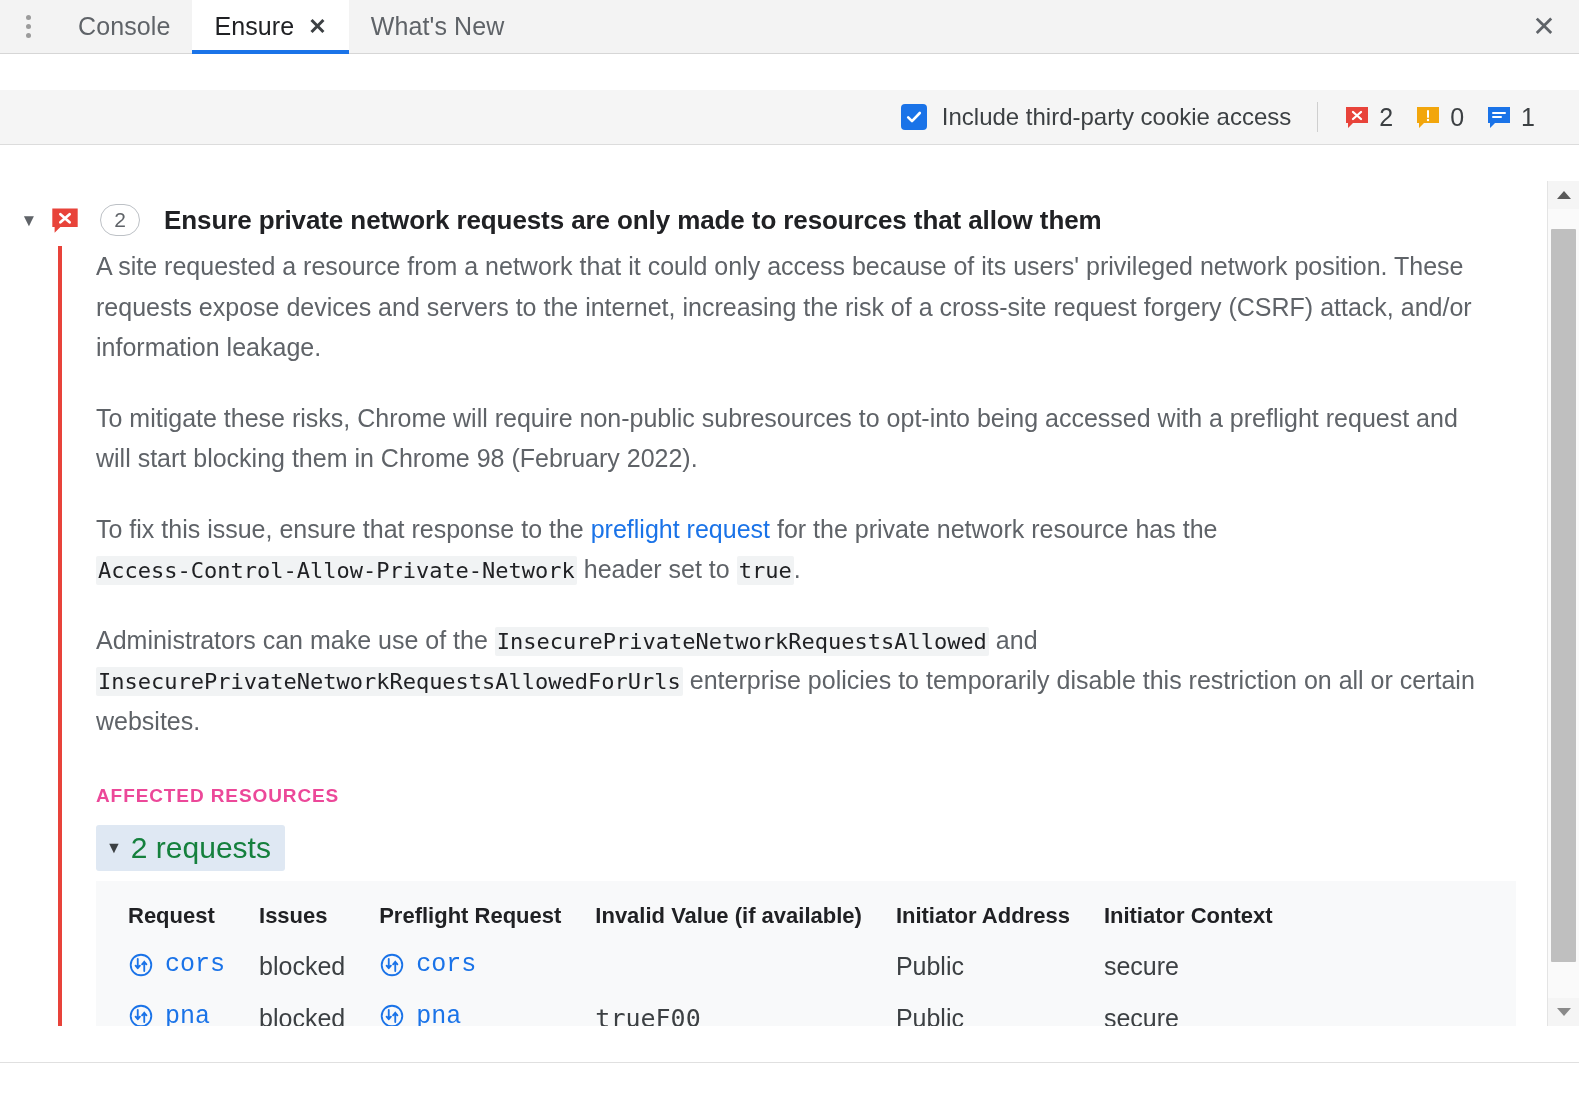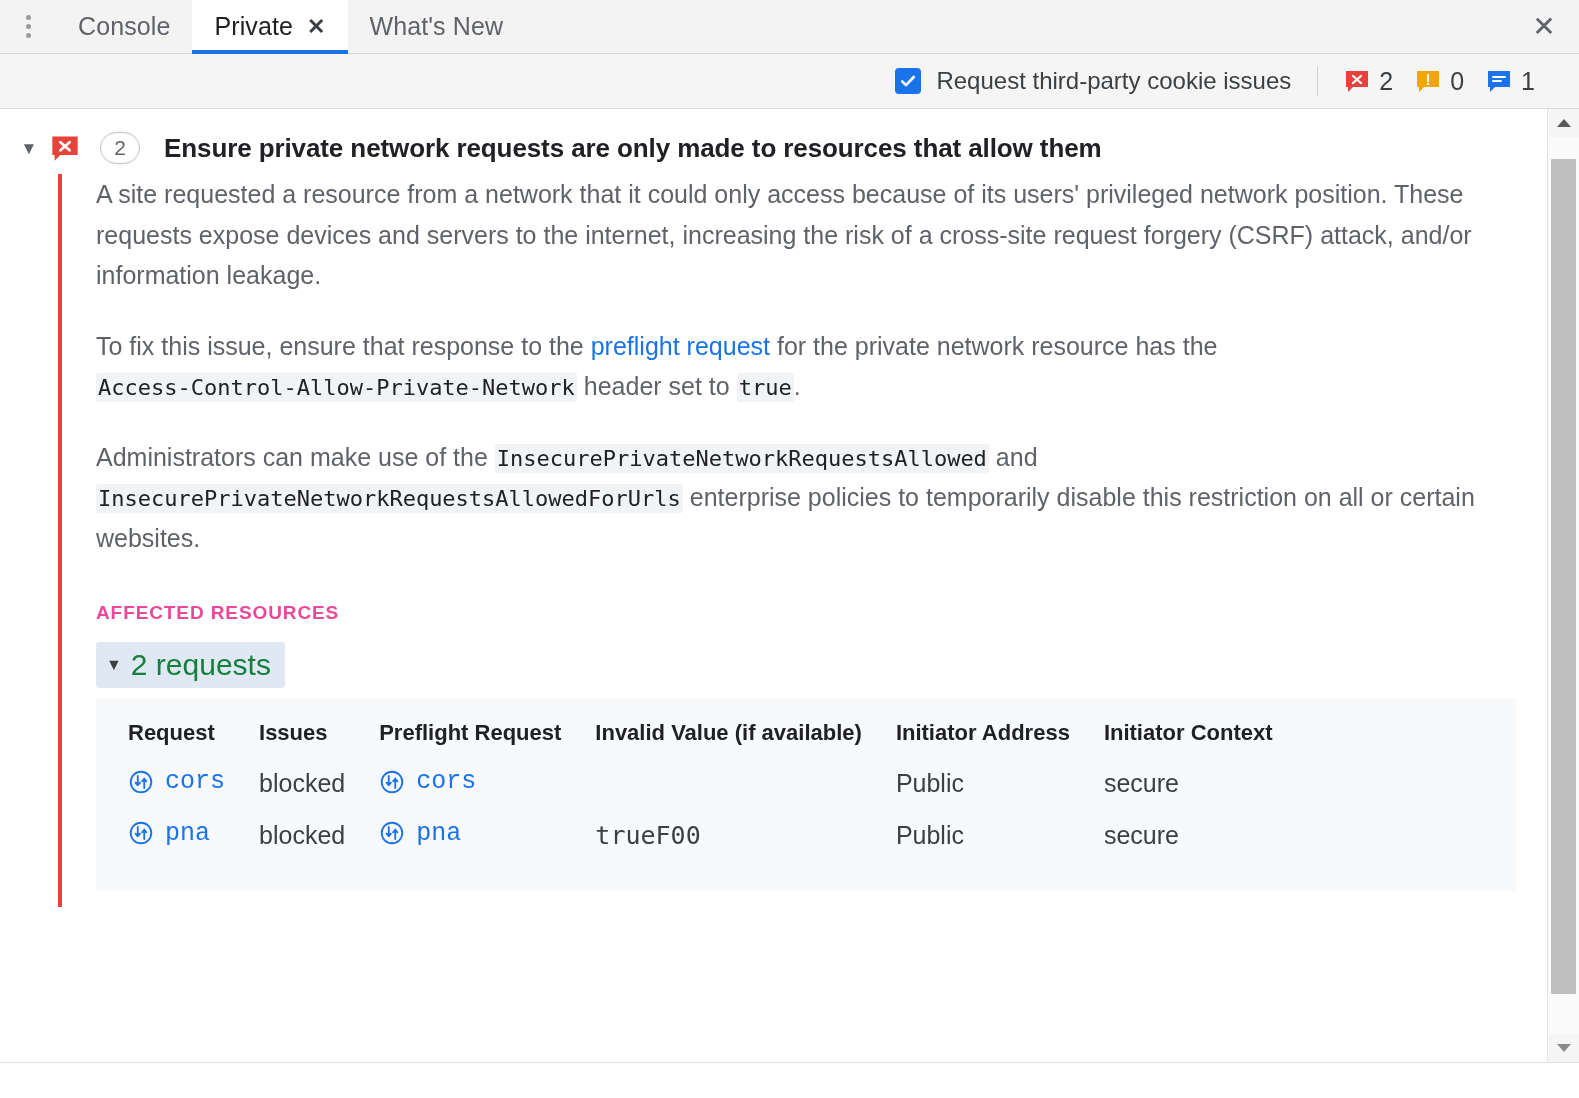--- a/index.html
+++ b/index.html
@@ -12,20 +12,21 @@
     -webkit-font-smoothing: antialiased;
   }
 
   #app {
     width: 1579px;
     height: 1098px;
     position: relative;
     display: flex;
     flex-direction: column;
     background: #ffffff;
+    gap: 36px;
   }
 
   
   .tabbar {
     height: 54px;
     min-height: 54px;
     background: #f3f3f3;
     border-bottom: 1px solid #d6d6d6;
     display: flex;
     align-items: stretch;
@@ -388,40 +389,40 @@
         <i></i>
           <i></i>
           <i></i>
       </span>
     </div>
     <div class="tabs">
       <div class="tab">
         <span>Console</span>
       </div>
       <div class="tab active">
-        <span>Private</span>
+        <span>Ensure</span>
         <span class="tabclose">✕</span>
       </div>
       <div class="tab">
         <span>What's New</span>
       </div>
     </div>
     <div class="panel-close">
       <span>✕</span>
     </div>
   </div>
 
   <div class="toolbar">
     <div class="cookie-filter">
       <span class="cbox">
         <svg width="18" height="18" viewBox="0 0 18 18" aria-hidden="true">
           <path d="M3.2 9.3 L7 13.1 L14.8 5.0" fill="none" stroke="#ffffff" stroke-width="2.6" stroke-linecap="round" stroke-linejoin="round"></path>
         </svg>
       </span>
-      <span class="lbl">Request third-party cookie issues</span>
+      <span class="lbl">Include third-party cookie access</span>
     </div>
 
     <div class="tb-sep"></div>
 
     <div class="counts">
       <div class="count-group">
         <svg class="badge-ico" width="26" height="26" viewBox="0 0 26 26">
           <path d="M2 3 h22 v16 h-15 l-5 5 v-5 h-2 z" fill="#e8433a" rx="2"></path>
           <path d="M9 8 L17 15 M17 8 L9 15" stroke="#ffffff" stroke-width="2.3" stroke-linecap="round"></path>
         </svg>
@@ -455,20 +456,21 @@
           <path d="M9 8 L17 15 M17 8 L9 15" stroke="#ffffff" stroke-width="2.4" stroke-linecap="round"></path>
         </svg>
         <span class="count-pill">2</span>
         <span class="issue-title">Ensure private network requests are only made to resources that allow them</span>
       </div>
 
       <div class="issue-body">
 
         <p class="para">A site requested a resource from a network that it could only access because of its users' privileged network position. These requests expose devices and servers to the internet, increasing the risk of a cross-site request forgery (CSRF) attack, and/or information leakage.</p>
 
+        <p class="para">To mitigate these risks, Chrome will require non-public subresources to opt-into being accessed with a preflight request and will start blocking them in Chrome 98 (February 2022).</p>
 
         <p class="para"><span>To fix this issue, ensure that response to the </span><a class="link-inline">preflight request</a><span> for the private network resource has the </span><code>Access-Control-Allow-Private-Network</code><span> header set to </span><code>true</code><span>.</span></p>
 
         <p class="para"><span>Administrators can make use of the </span><code>InsecurePrivateNetworkRequestsAllowed</code><span> and </span><code>InsecurePrivateNetworkRequestsAllowedForUrls</code><span> enterprise policies to temporarily disable this restriction on all or certain websites.</span></p>
 
         <div class="affected-label">AFFECTED RESOURCES</div>
 
         <div class="requests-toggle">
           <span class="tri">▼</span>
           <span class="txt">2 requests</span>

